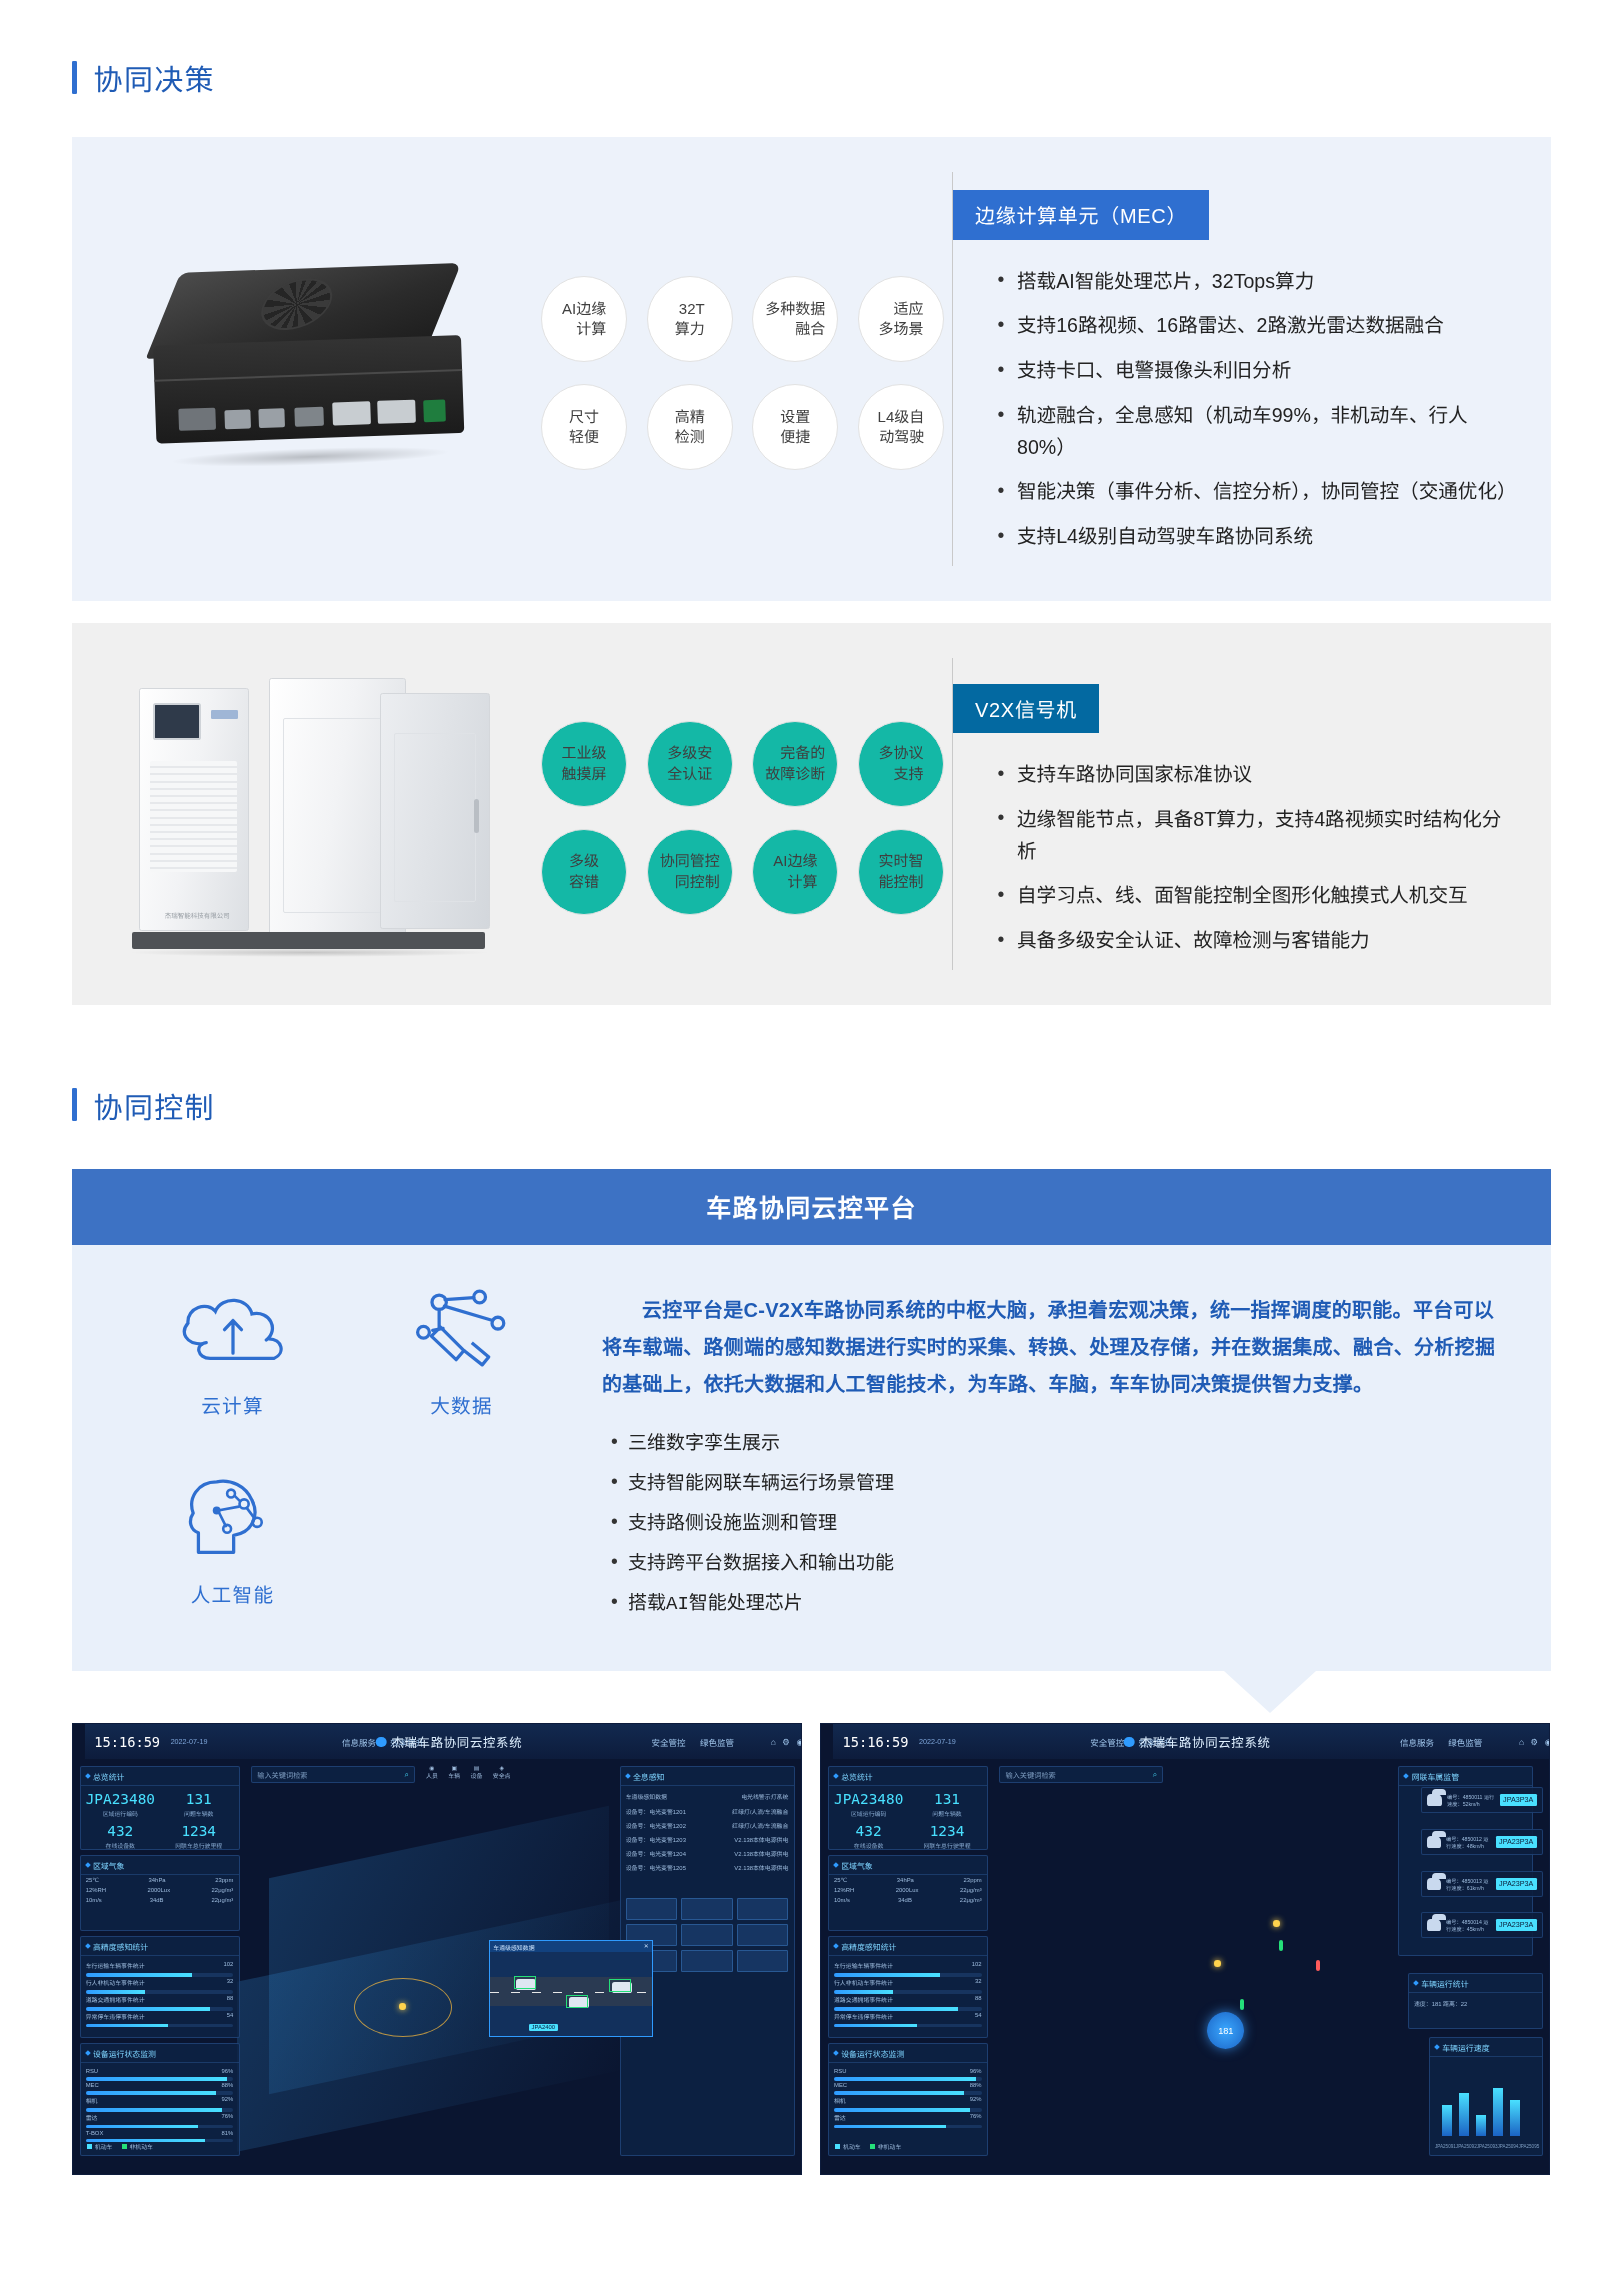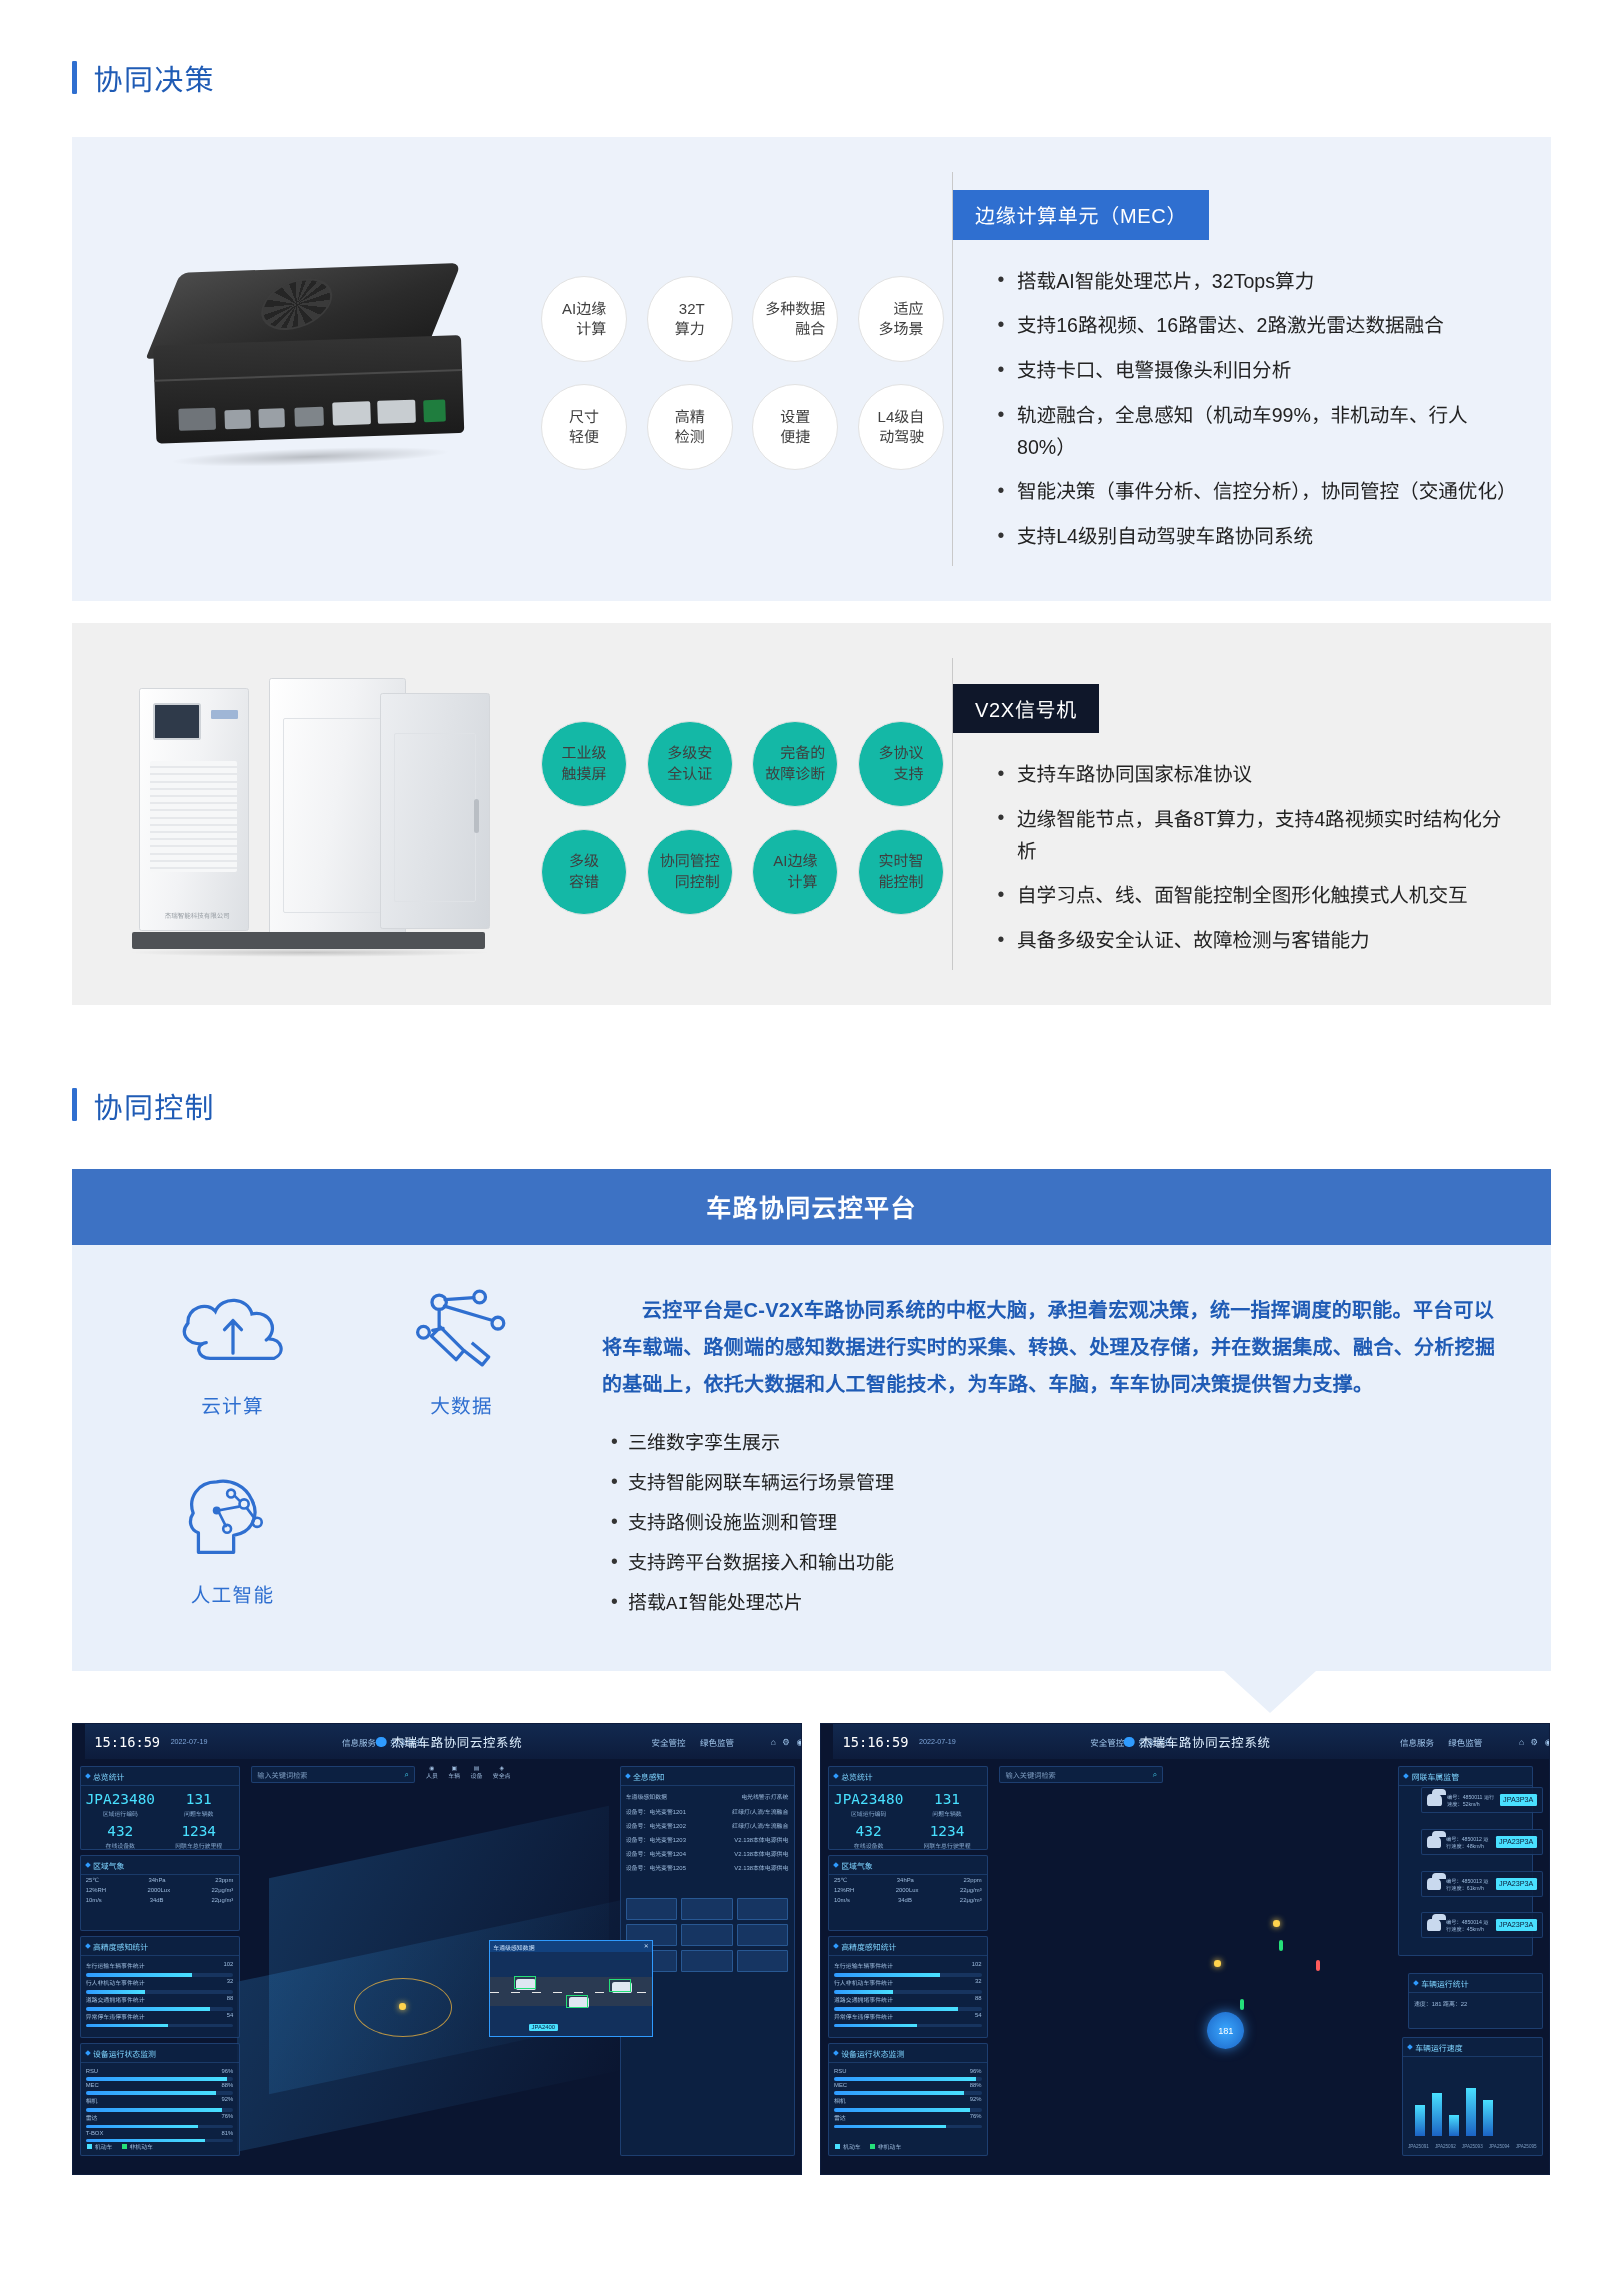--- a/index.html
+++ b/index.html
@@ -93,21 +93,21 @@
     align-self: flex-start;
     color: #ffffff;
     font-size: 20px;
     padding: 9.8px 22px 10.5px 22px;
     margin-left: -38px;
     position: relative;
     left: 0;
     letter-spacing: 0.7px;
   }
   .tag.blue { background: #2f6fd0; }
-  .tag.gray { background: #0f172a; }
+  .tag.gray { background: #0369a1; }
 
   ul.feat {
     list-style: none;
     margin-top: 26px;
   }
   ul.feat li {
     position: relative;
     padding-left: 26px;
     font-size: 19.6px;
     line-height: 1.62;
@@ -976,21 +976,21 @@
         <div class="veh-plate">JPA23P3A</div>
       </div>
 
       <div class="panel" style="right:6.5px;top:249px;width:135px;height:56px;">
         <div class="panel-h">车辆运行统计</div>
         <div class="minirow" style="padding:6.5px 5.2px">
             <span>速度：181    距离：22</span>
           </div>
       </div>
 
-      <div class="panel" style="right:6.5px;top:313px;width:141px;height:119px;text-align:right;">
+      <div class="panel" style="right:6.5px;top:313px;width:114px;height:119px;text-align:right;">
         <div class="panel-h">车辆运行速度</div>
         <div class="barchart" style="left:11.8px;bottom:19.6px;height:72px;">
           <span style="height:31px"></span>
             <span style="height:43px"></span>
             <span style="height:21px"></span>
           <span style="height:48px"></span>
             <span style="height:36px"></span>
         </div>
         <div style="position:absolute;left:5.2px;right:5.2px;bottom:6.5px;display:flex;justify-content:space-between;font-size:4.6px;color:#7d9cc0;">
           <span>JPA25091</span>

